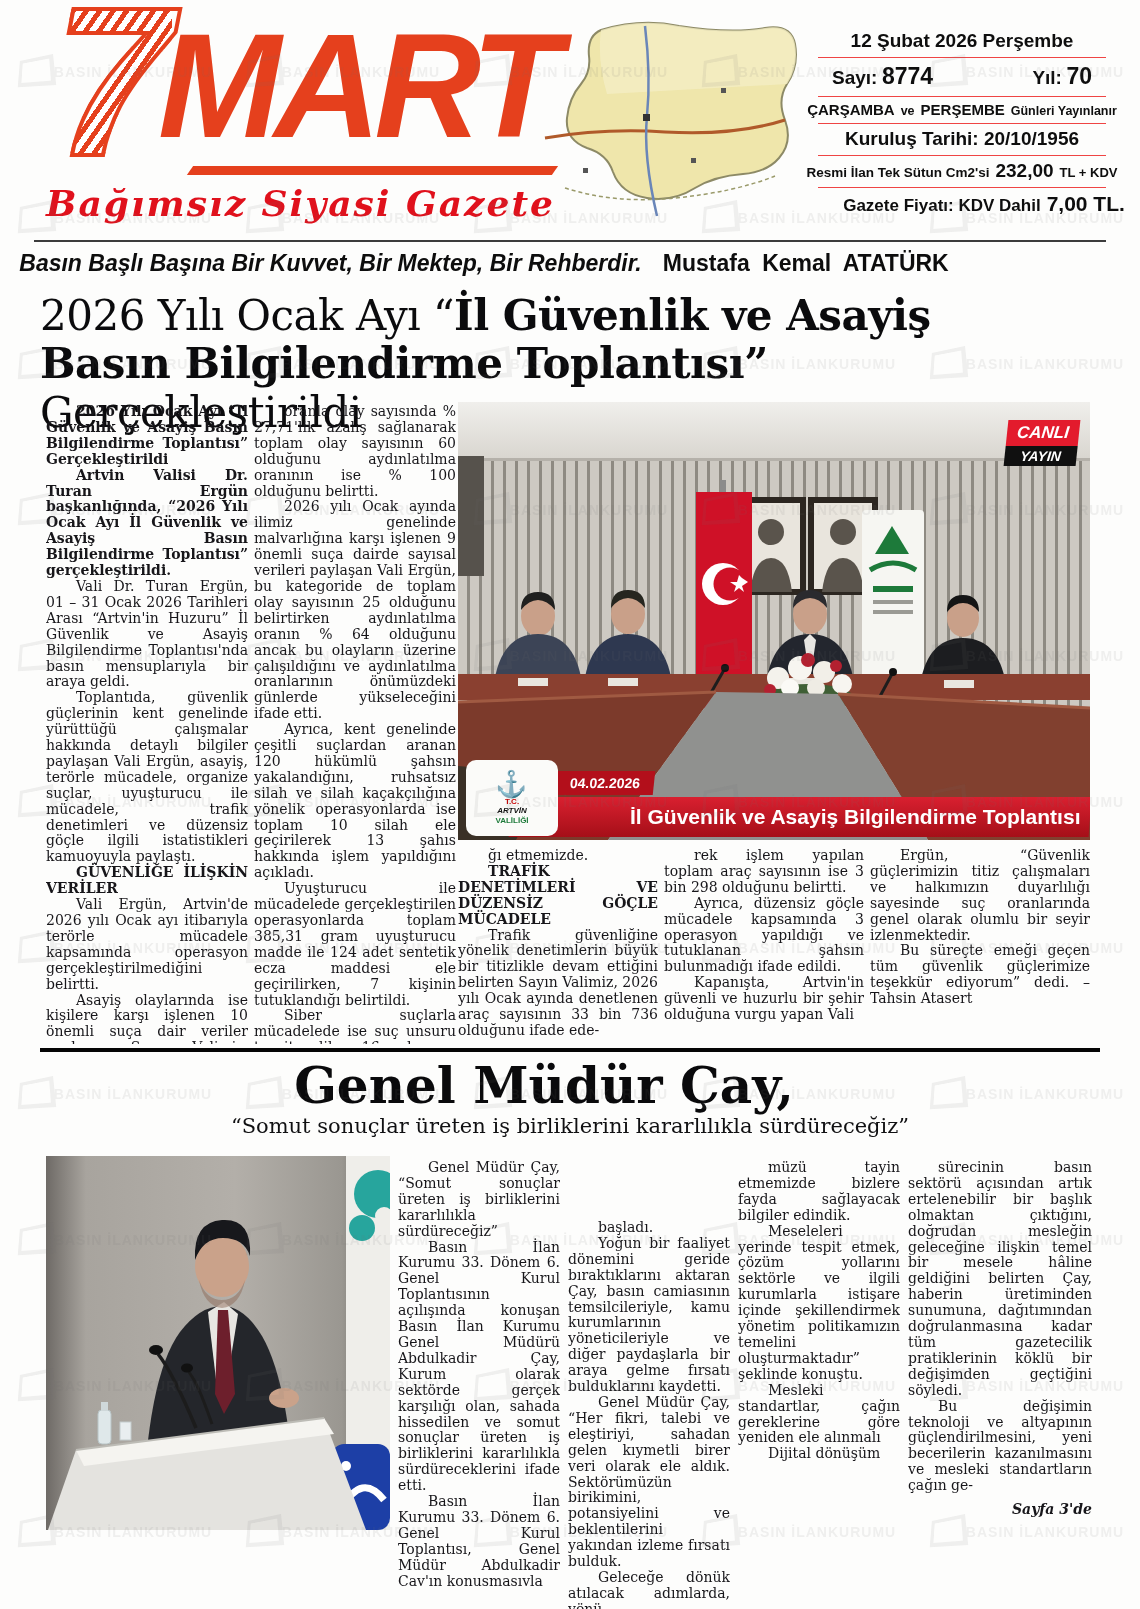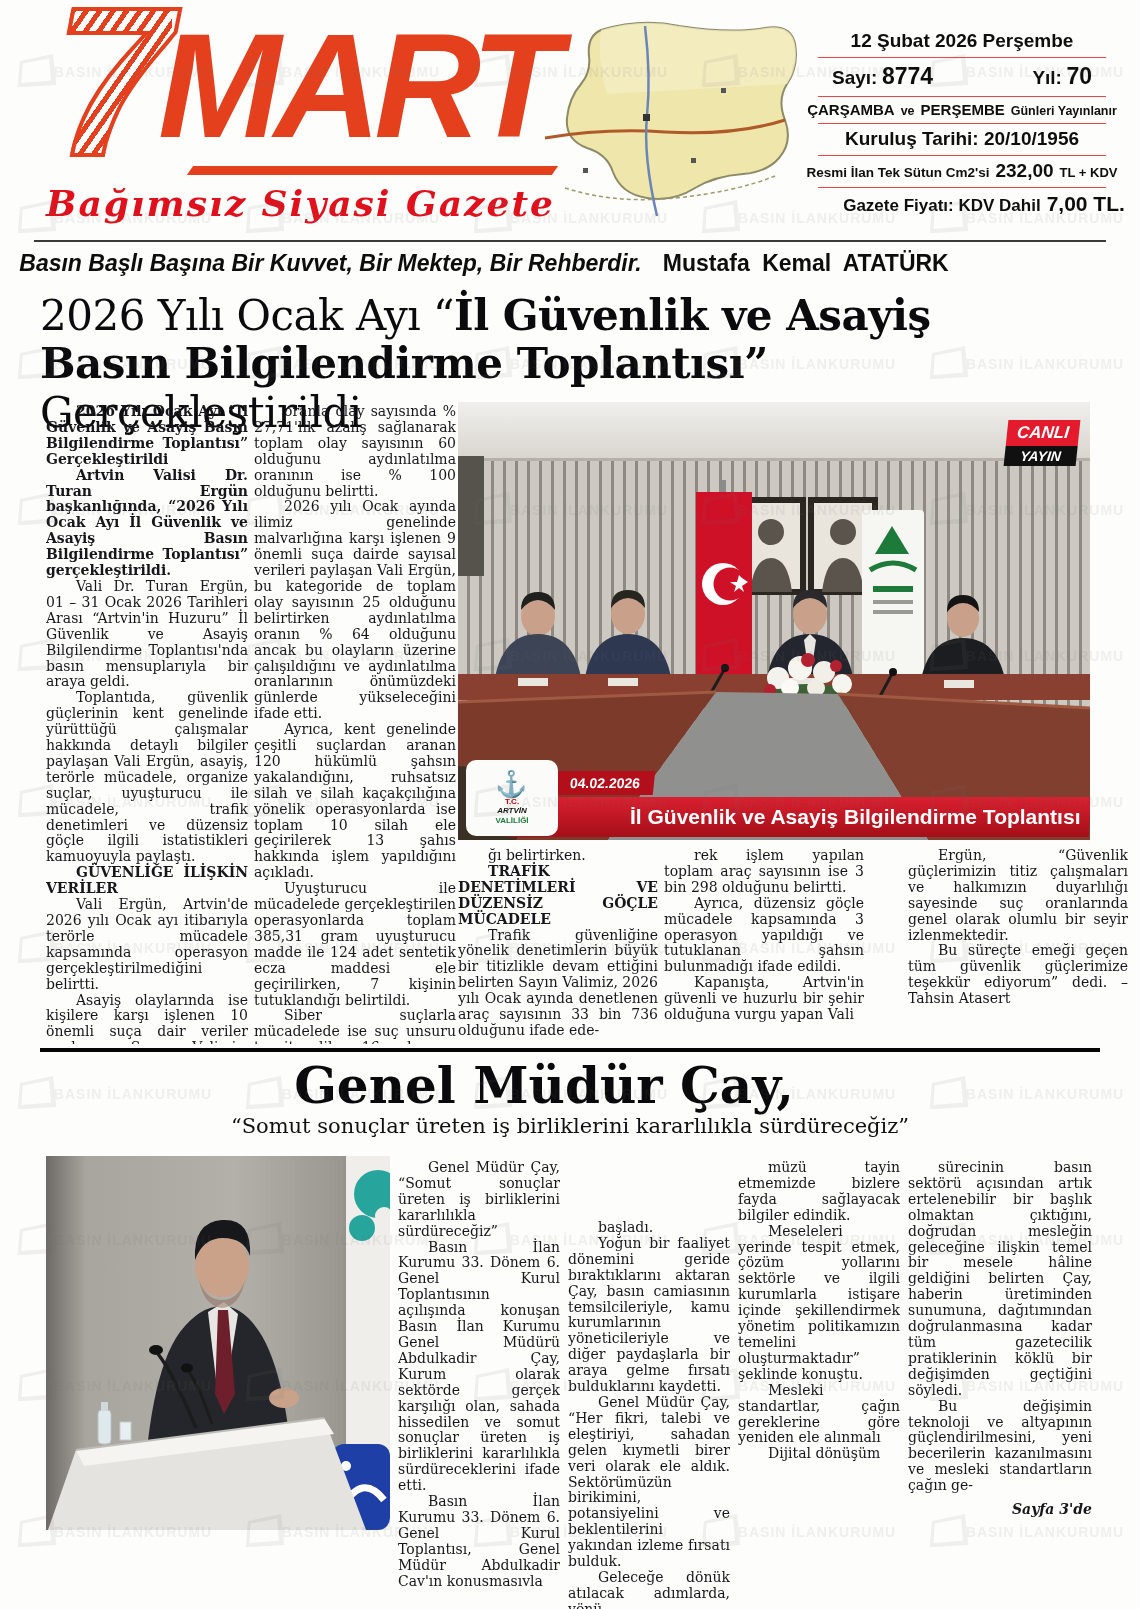--- a/index.html
+++ b/index.html
@@ -62,21 +62,21 @@
 
   
   .col{position:absolute;font-size:14px;line-height:15.9px;text-align:justify;overflow:hidden;}
   .col p{margin:0;text-indent:30px;}
   .col p.bold{font-weight:700;}
   .col p.pright{text-align:right;text-indent:0;font-style:italic;font-weight:700;margin-top:8px;}
   .c1{left:46px;top:404px;width:202px;height:640px;}
   .c2{left:254px;top:404px;width:202px;height:640px;}
   .c3{left:458px;top:848px;width:200px;height:198px;}
   .c4{left:664px;top:848px;width:200px;height:198px;}
-  .c5{left:908px;top:848px;width:220px;height:198px;}
+  .c5{left:870px;top:848px;width:220px;height:198px;}
 
   
   .photo1{position:absolute;left:458px;top:402px;width:632px;height:438px;overflow:hidden;
       background:repeating-linear-gradient(90deg,#cdc9c2 0 9px,#8e8a82 9px 12px);}
   .photo1 .ceiling{position:absolute;left:0;top:0;width:100%;height:56px;
       background:linear-gradient(#f0efec,#d9d6d0);border-bottom:3px solid #b5b1aa;}
   .photo1 svg{position:absolute;inset:0;}
   .live-badge{position:absolute;right:12px;top:18px;z-index:5;transform:skewX(-6deg);text-align:center;}
   .live-badge .canli{background:#e31b2d;color:#fff;font:italic 900 17px "Liberation Sans",sans-serif;
       padding:3px 10px;display:block;}
@@ -570,21 +570,21 @@
     </div>
     <div class="p1-badge">
       <span class="glyph">⚓</span>
       <span class="org1">T.C.</span>
       <span class="org2">ARTVİN</span>
       <span class="org3">VALİLİĞİ</span>
     </div>
   </div>
 
   <div class="col c3">
-      <p>ğı belirtirken.</p>
+      <p>ğı etmemizde.</p>
       <p class="bold">TRAFİK DENETİMLERİ VE DÜZENSİZ GÖÇLE MÜCADELE</p>
       <p>Trafik güvenliğine yönelik denetimlerin büyük bir titizlikle devam ettiğini belirten Sayın Valimiz, 2026 yılı Ocak ayında denetlenen araç sayısının 33 bin 736 olduğunu ifade ede-</p>
     </div>
   <div class="col c4">
       <p>rek işlem yapılan toplam araç sayısının ise 3 bin 298 olduğunu belirtti.</p>
       <p>Ayrıca, düzensiz göçle mücadele kapsamında 3 operasyon yapıldığı ve tutuklanan şahsın bulunmadığı ifade edildi.</p>
       <p>Kapanışta, Artvin'in güvenli ve huzurlu bir şehir olduğuna vurgu yapan Vali</p>
     </div>
   <div class="col c5">
       <p>Ergün, “Güvenlik güçlerimizin titiz çalışmaları ve halkımızın duyarlılığı sayesinde suç oranlarında genel olarak olumlu bir seyir izlenmektedir.</p>

